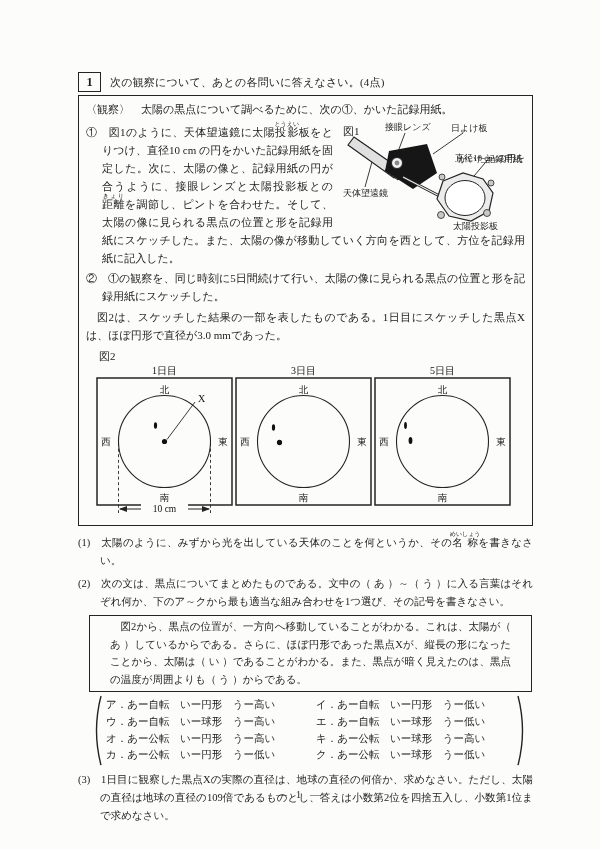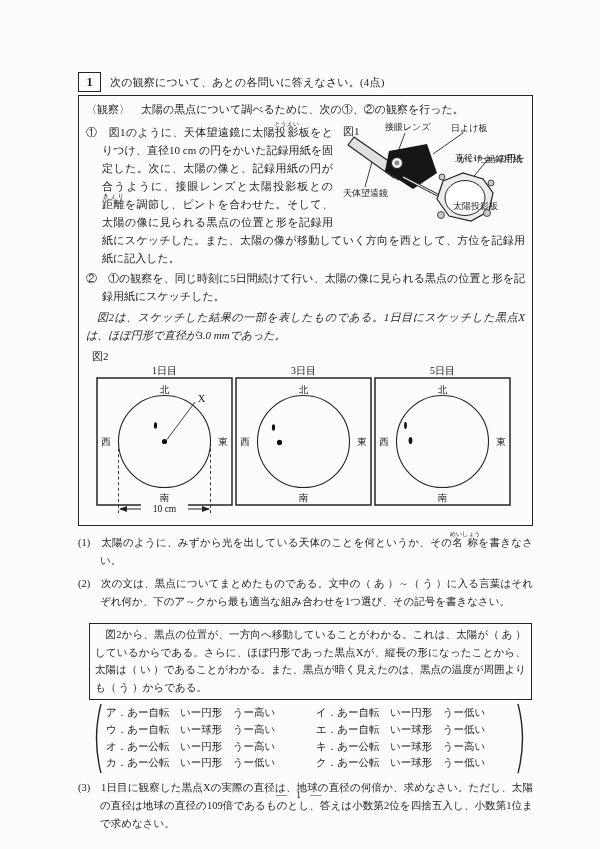--- a/index.html
+++ b/index.html
@@ -14,51 +14,51 @@
   .q-head { display:flex; align-items:flex-start; gap:9px; margin-bottom:3px; }
   .q-num-box { flex:none; border:1.6px solid #242424; width:21px; height:18px;
     line-height:18px; text-align:center; font-size:12.5px; font-weight:bold; }
   .q-title { font-size:11px; padding-top:3px; letter-spacing:0.2px; }
 
   
   .obs-box { border:1.6px solid #242424; padding:4px 7px 5px 7px; }
   .obs-head { font-size:11px; line-height:17px; margin:1px 0 3px; }
   .obs-para { font-size:11px; line-height:18px; text-align:justify; }
   .hang { padding-left:16px; text-indent:-16px; }
-  .indent1 { text-indent:1em;font-style:italic; }
+  .indent1 { text-indent:1em; }
   .obs2 { margin-top:2px; }
   .fig2-intro { margin-top:3px; }
   ruby rt { font-size:6px; line-height:1; letter-spacing:0; }
 
   
   .fig1 { float:right; width:186px; height:107px; position:relative;
     margin:0 0 3px 6px; text-indent:0; }
   .fig1 svg { position:absolute; left:0; top:0; }
   .fig1-lab { position:absolute; font-size:9px; line-height:10.5px; white-space:nowrap; }
   .fig1-title { position:absolute; left:4px; top:1px; font-size:11px; }
 
   
-  .fig2-label { font-size:11px; margin:5px 0 1px 6px; }
+  .fig2-label { font-size:11px; margin:5px 0 1px 13px; }
   .panels { display:flex; gap:0; padding-left:9px; }
   svg.panel { width:139px; height:155px; }
   .sq { fill:none; stroke:#242424; stroke-width:1.5; }
   .sun { fill:none; stroke:#242424; stroke-width:1.1; }
   .dir { font-size:9.5px; text-anchor:middle; fill:#111; }
   .p-title { font-size:10px; text-anchor:middle; fill:#111; }
   .xlab { font-size:10px; fill:#111; }
   .xline { stroke:#242424; stroke-width:0.9; }
   .dash { stroke:#242424; stroke-width:0.9; stroke-dasharray:3,2.6; }
   .arr { stroke:#242424; stroke-width:1; }
   .scale-txt { font-size:9.5px; text-anchor:middle; fill:#111; }
 
   
   .q { font-size:10.5px; line-height:18px; margin-top:5px;
        padding-left:22px; text-indent:-22px; text-align:justify; }
-  .sum-box { border:1.2px solid #242424; margin:12px 1px 3px 11px;
-    padding:2px 5px 3px; font-size:10.5px; line-height:17.5px;
+  .sum-box { border:1.2px solid #242424; margin:4px 1px 3px 11px;
+    padding:2px 20px 3px; font-size:10.5px; line-height:17.5px;
     text-align:justify; text-indent:1em; }
   .choices { position:relative; margin:2px 2px 0 10px; padding:2px 18px; }
   .choice-grid { display:grid; grid-template-columns:200px 1fr;
     font-size:10.5px; line-height:16.8px; column-gap:10px; }
   .bracket { position:absolute; top:0; bottom:0; width:12px; }
   .bracket.left { left:2px; } .bracket.right { right:2px; }
   .bracket svg { width:100%; height:100%; }
 
   .page-num { position:absolute; left:0; right:0; top:788px; text-align:center;
     font-size:11px; letter-spacing:3px; color:#333; }
@@ -68,21 +68,21 @@
 
 <div class="page">
   <div class="content">
 
     <div class="q-head">
       <div class="q-num-box">1</div>
       <div class="q-title">次の観察について、あとの各問いに答えなさい。(4点)</div>
     </div>
 
     <div class="obs-box">
-      <div class="obs-head">〈観察〉　太陽の黒点について調べるために、次の①、②の観察を行った。</div>
+      <div class="obs-head">〈観察〉　太陽の黒点について調べるために、次の①、かいた記録用紙。</div>
 
       <div class="obs-para hang">
         
         <span class="fig1">
           <svg viewBox="0 0 186 107" width="186" height="107">
 
             <line x1="66" y1="12" x2="57" y2="36" stroke="#242424" stroke-width="0.9"></line>
             <line x1="124" y1="12" x2="94" y2="33" stroke="#242424" stroke-width="0.9"></line>
             <line x1="151" y1="36" x2="130" y2="61" stroke="#242424" stroke-width="0.9"></line>
             <line x1="26" y1="66" x2="34" y2="37" stroke="#242424" stroke-width="0.9"></line>
@@ -107,21 +107,21 @@
             <circle cx="148" cy="92" r="3.5" fill="#c8c8c8" stroke="#242424" stroke-width="0.8"></circle>
             <circle cx="152" cy="62" r="3" fill="#c8c8c8" stroke="#242424" stroke-width="0.8"></circle>
             <circle cx="103" cy="56" r="3" fill="#c8c8c8" stroke="#242424" stroke-width="0.8"></circle>
           </svg>
           <span class="fig1-title">図1</span>
           <span class="fig1-lab" style="left:46px; top:1px;">接眼レンズ</span>
           <span class="fig1-lab" style="left:112px; top:2px;">日よけ板</span>
           <span class="fig1-lab" style="right:0px; top:32px;">直径10 cm の円を</span>
           <span class="fig1-lab" style="right:3px; top:33px;">かいた記録用紙</span>
           <span class="fig1-lab" style="left:4px; top:67px;">天体望遠鏡</span>
-          <span class="fig1-lab" style="left:114px; top:80px;">太陽投影板</span>
+          <span class="fig1-lab" style="left:114px; top:100px;">太陽投影板</span>
         </span>
         <span>①　図1のように、天体望遠鏡に太陽<ruby>投影<rt>とうえい</rt></ruby>板をとりつけ、直径10 cm の円をかいた記録用紙を固定した。次に、太陽の像と、記録用紙の円が合うように、接眼レンズと太陽投影板との<ruby>距離<rt>きょり</rt></ruby>を調節し、ピントを合わせた。そして、太陽の像に見られる黒点の位置と形を記録用紙にスケッチした。また、太陽の像が移動していく方向を西として、方位を記録用紙に記入した。</span>
       </div>
 
       <div class="obs-para hang obs2">②　①の観察を、同じ時刻に5日間続けて行い、太陽の像に見られる黒点の位置と形を記録用紙にスケッチした。</div>
 
       <div class="obs-para indent1 fig2-intro">図2は、スケッチした結果の一部を表したものである。1日目にスケッチした黒点Xは、ほぼ円形で直径が3.0 mmであった。</div>
 
       <div class="fig2-label">図2</div>
 

